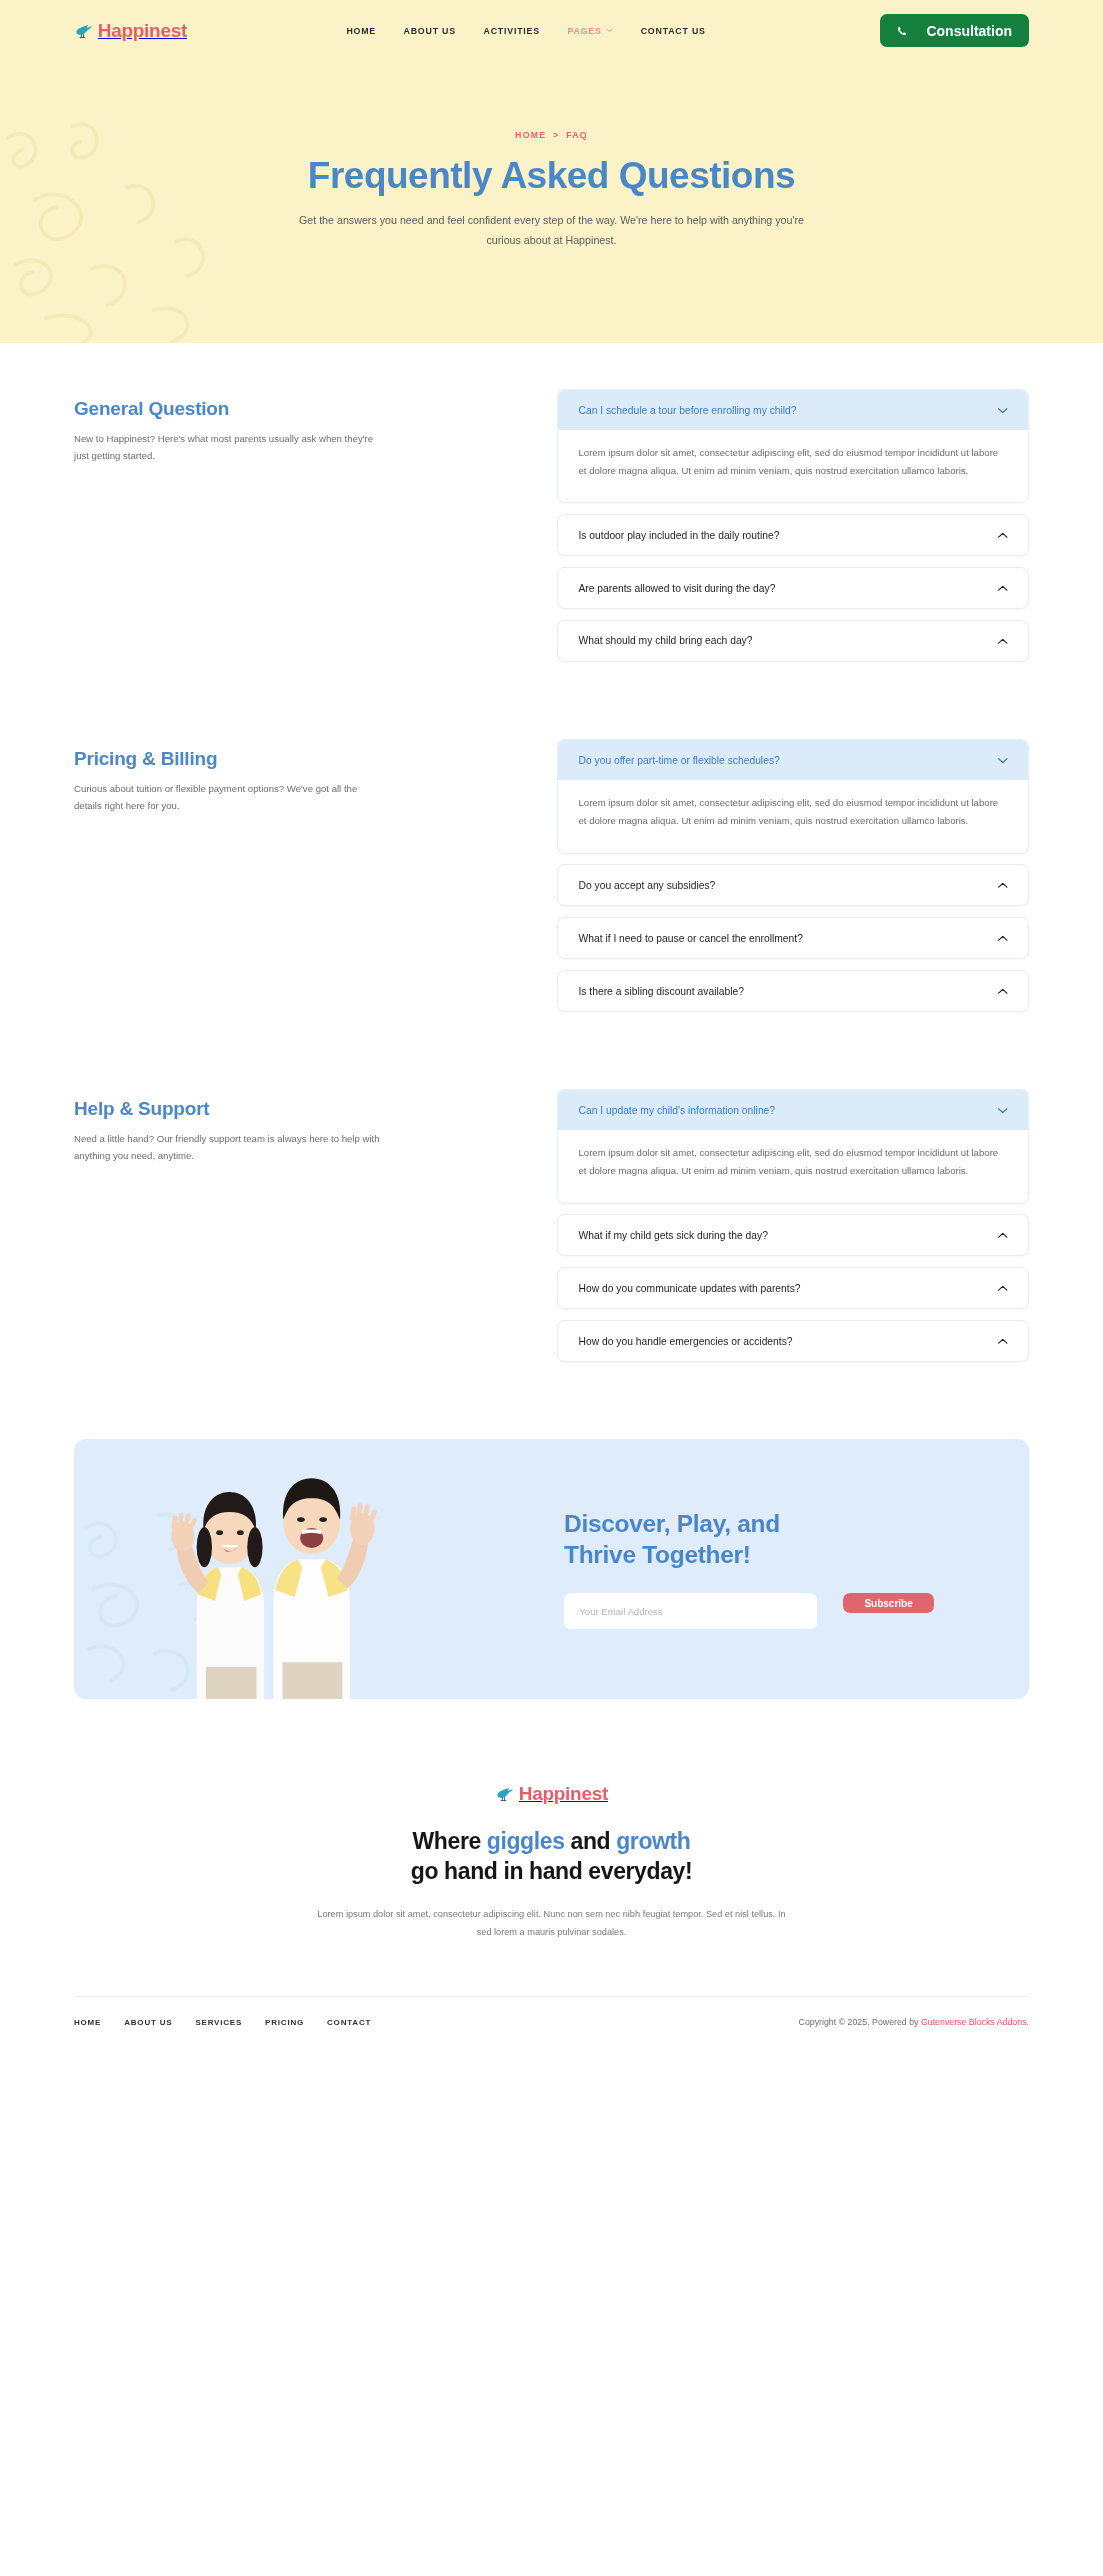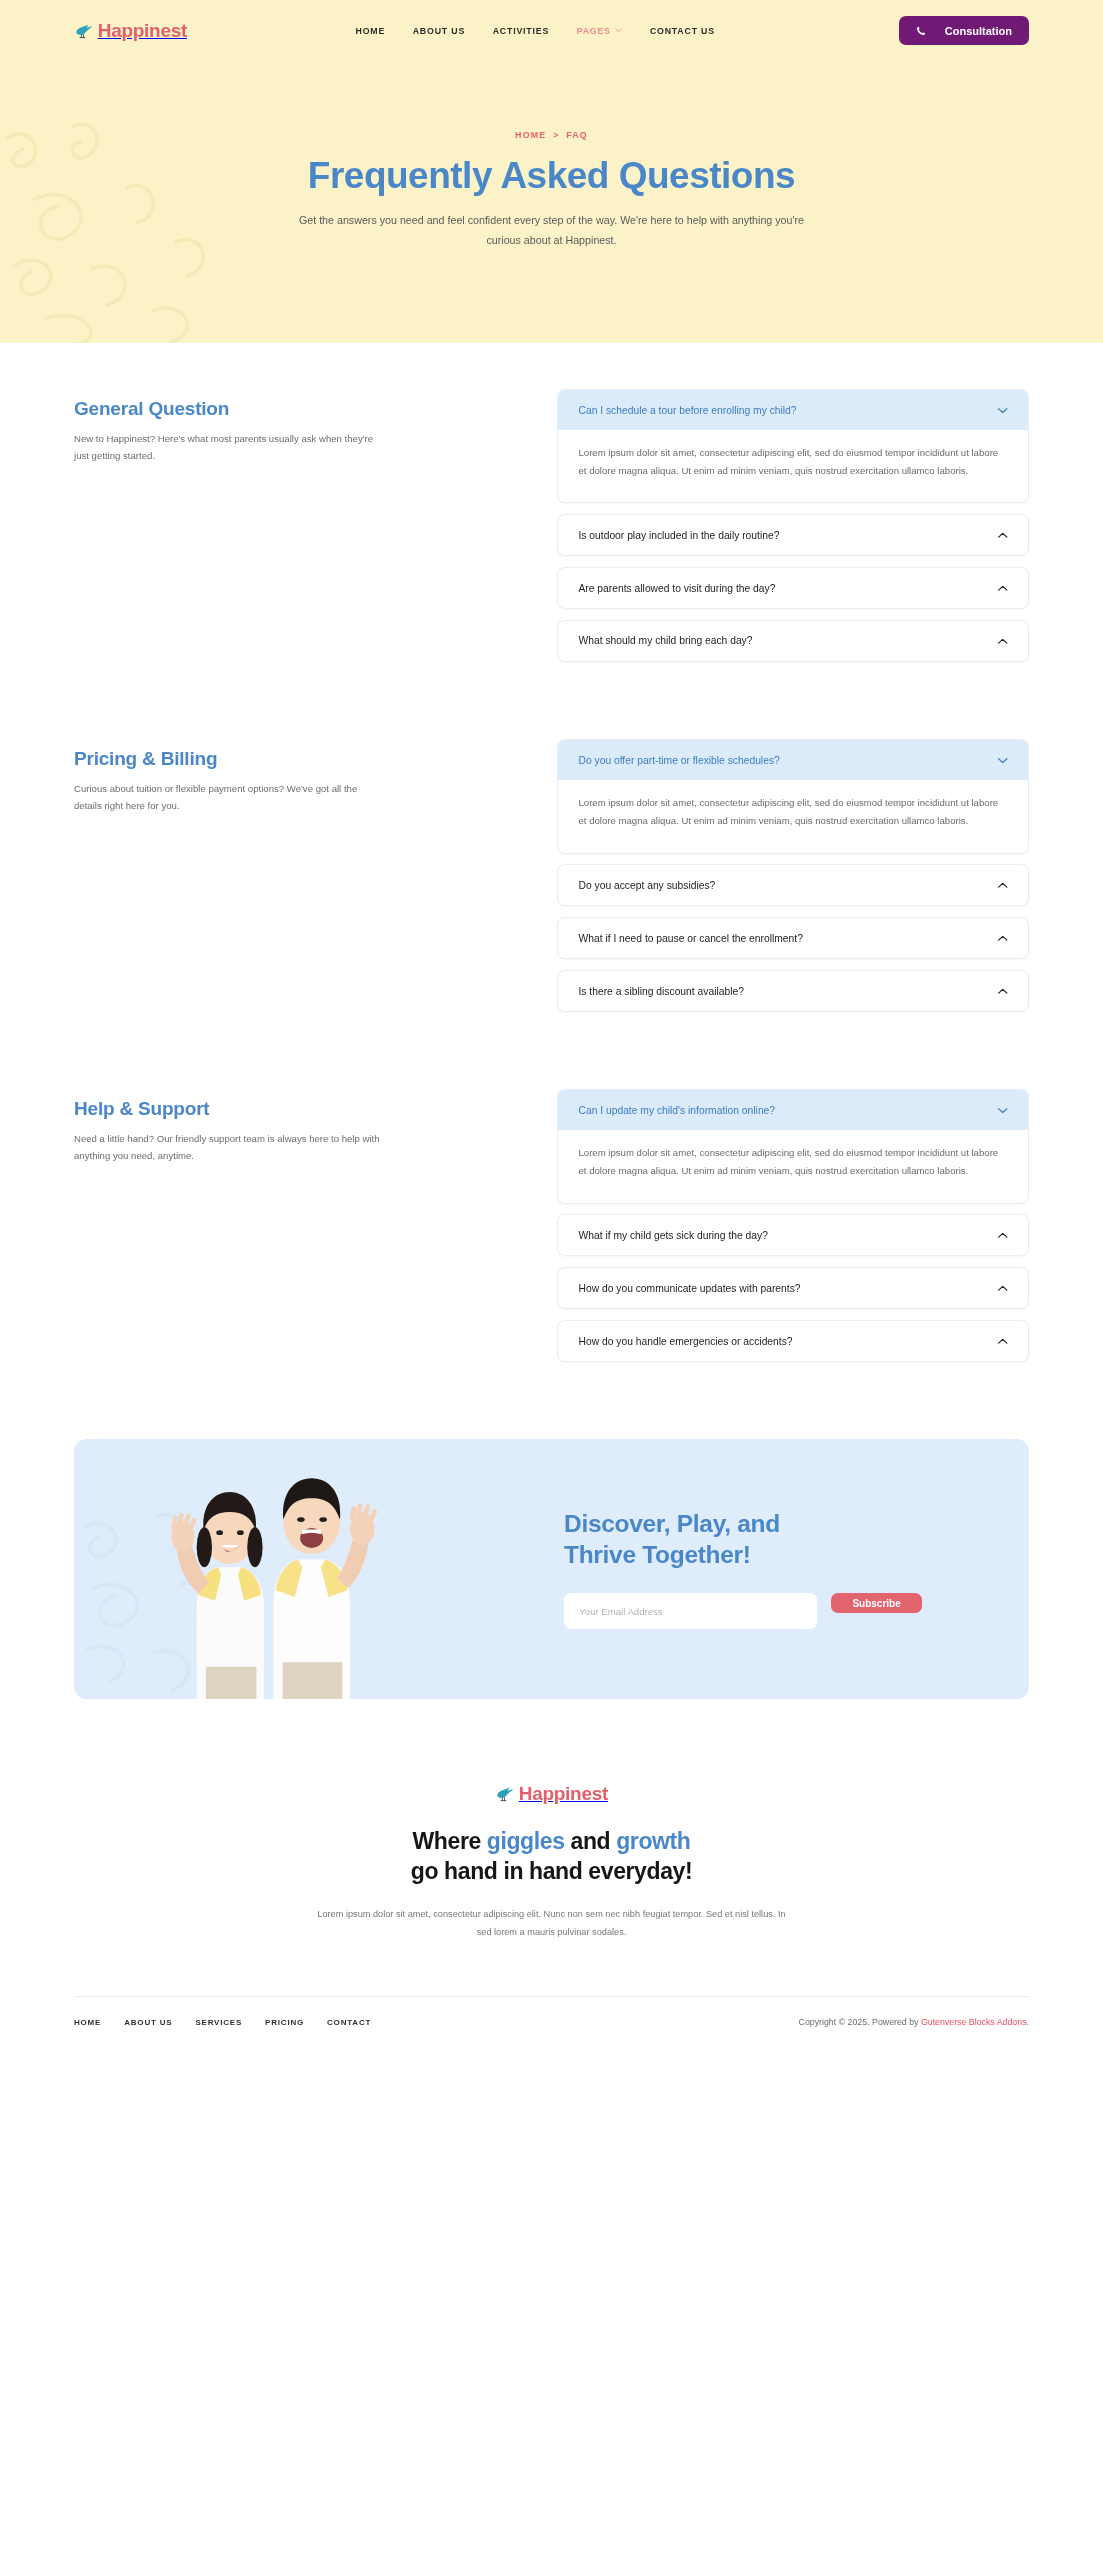--- a/index.html
+++ b/index.html
@@ -39,23 +39,23 @@
   }
   .nav-link{
     font-size:8.8px; font-weight:600; letter-spacing:0.8px;
     color:#2c2c2c; text-decoration:none; white-space:nowrap;
   }
   .nav-link.is-active{ color:#f08a8f; }
   .nav-item{ display:flex; align-items:center; gap:4.6px; }
   .caret{ width:6.9px; height:4.6px; display:block; }
   .btn-consult{
     display:flex; align-items:center; gap:19px;
-    background:#701a75; color:#fff; border:none;
+    background:#15803d; color:#fff; border:none;
     border-radius:6.9px; padding:8.4px 17px;
-    font-size:11px; font-weight:bold; cursor:pointer;
+    font-size:14px; font-weight:bold; cursor:pointer;
     font-family:inherit;
   }
   .phone-ico{ width:10px; height:10px; display:block; }
 
   .hero-body{ position:relative; z-index:4; text-align:center; padding-top:69px; }
   .crumbs{
     font-size:8.8px; letter-spacing:1.2px; font-weight:600; color:#ef5f6b;
     display:flex; justify-content:center; align-items:center; gap:6.9px;
   }
   .crumbs a{ color:#ef5f6b; text-decoration:none; }
@@ -109,21 +109,21 @@
   }
   .cta-swirls{ position:absolute; left:0; top:69px; width:199px; height:191px; opacity:.45; }
   .cta-photo{
     position:absolute; left:46px; bottom:0; width:322px; height:322px;
     pointer-events:none;
   }
   .cta-right{ margin-left:490px; width:375px; position:relative; z-index:3; }
   .cta-title{
     font-size:24.5px; font-weight:bold; color:#4a87c8; line-height:1.25; letter-spacing:-0.3px;
   }
-  .cta-form{ display:flex; gap:14px; margin-top:23px; }
+  .cta-form{ display:flex; gap:26px; margin-top:23px; }
   .email-input{
     width:253px; height:36px; border:none; border-radius:6.9px;
     padding:0 15.3px; font-size:9.6px; color:#666;
     font-family:inherit; background:#fff; outline:none;
   }
   .email-input::placeholder{ color:#b5b5b5; }
   .btn-sub{
     background:#e2646e; color:#fff; border:none; border-radius:6.9px;
     padding:0 21.4px; height:20px; font-size:10px; font-weight:bold;
     cursor:pointer; font-family:inherit;

